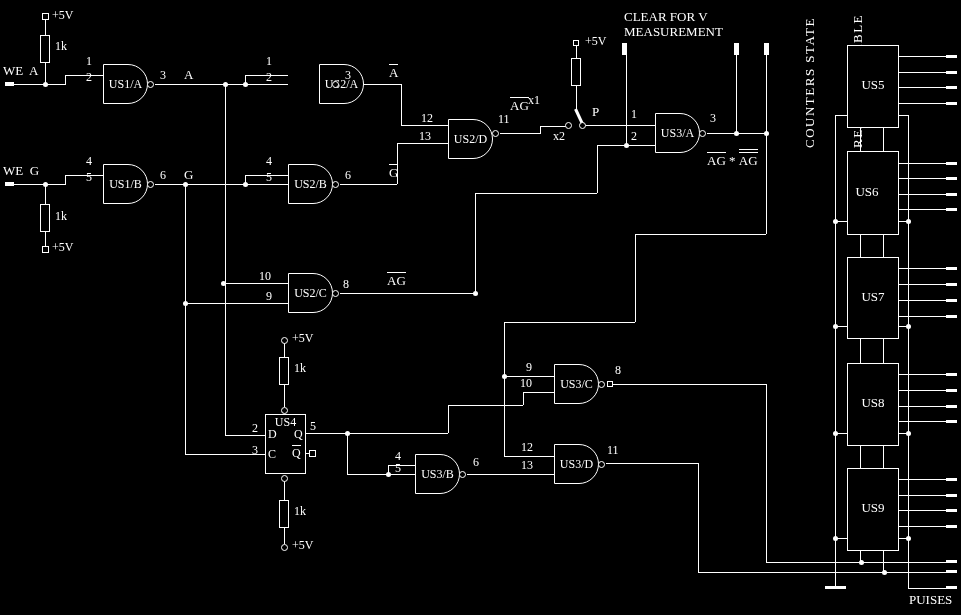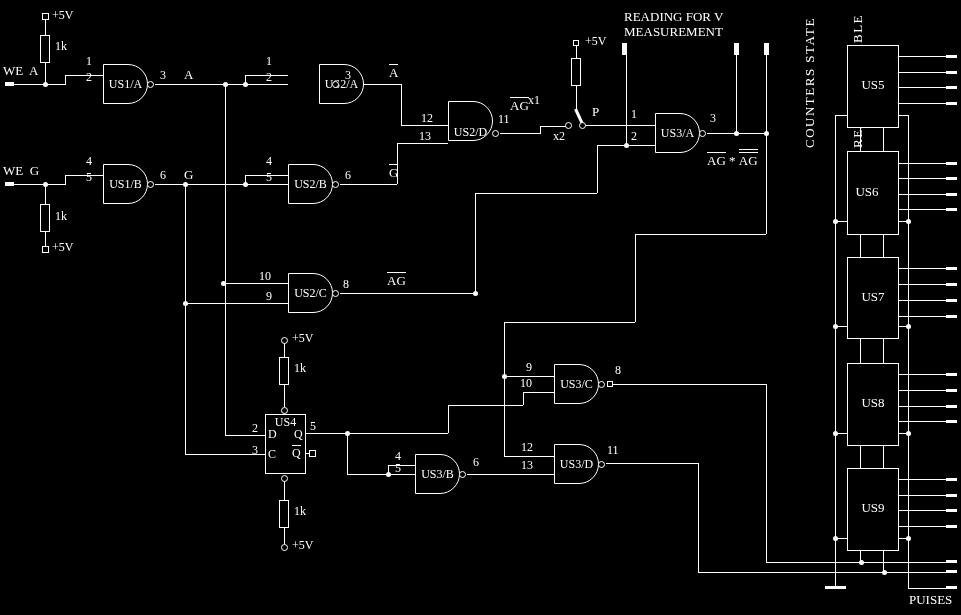--- a/index.html
+++ b/index.html
@@ -47,21 +47,21 @@
   <div class="lbl f13" style="left:389px;top:64px"><span class="ov">A</span></div>
   <div class="lbl f13" style="left:389px;top:164px"><span class="ov">G</span></div>
   <div class="lbl f13" style="left:510px;top:97px"><span class="ov">AG</span></div>
   <div class="lbl f13" style="left:387px;top:272px"><span class="ov">AG</span></div>
   <div class="lbl f13" style="left:707px;top:149px"><span class="ov">AG</span><span> * </span><span class="ov2"><span class="ov">AG</span></span></div>
 
   <div class="lbl" style="left:528px;top:94px">x1</div>
   <div class="lbl" style="left:553px;top:130px">x2</div>
   <div class="lbl f13" style="left:592px;top:105px">P</div>
 
-  <div class="lbl f13" style="left:624px;top:10px">READING FOR V</div>
+  <div class="lbl f13" style="left:624px;top:10px">CLEAR FOR V</div>
   <div class="lbl f13" style="left:624px;top:25px">MEASUREMENT</div>
   <div class="vtext" style="left:770px;top:148px">
     <div>COUNTERS STATE</div>
     <div>READING ENABLE</div>
   </div>
   <div class="lbl f13" style="left:909px;top:593px">PUISES</div>
 
 
   <div class="box" style="left:265px;top:414px;width:41px;height:60px"></div>
   <div class="lbl ctr" style="left:266px;top:416px;width:39px">US4</div>
@@ -252,21 +252,21 @@
     <div class="lbl" style="left: 266px; top: 155px;">4</div>
     <div class="lbl" style="left: 266px; top: 171px;">5</div>
     <div class="lbl" style="left: 345px; top: 169px;">6</div>
     <div class="gate" style="left: 288px; top: 273px;">
       <span>US2/C</span>
     </div>
     <div class="bubble" style="left: 332px; top: 290px;"></div>
     <div class="lbl" style="left: 259px; top: 270px;">10</div>
     <div class="lbl" style="left: 266px; top: 290px;">9</div>
     <div class="lbl" style="left: 343px; top: 278px;">8</div>
-    <div class="gate" style="left: 448px; top: 101px; align-items: flex-end;">
+    <div class="gate" style="left: 448px; top: 119px;">
       <span>US2/D</span>
     </div>
     <div class="bubble" style="left: 492px; top: 130px;"></div>
     <div class="lbl" style="left: 421px; top: 112px;">12</div>
     <div class="lbl" style="left: 419px; top: 130px;">13</div>
     <div class="lbl" style="left: 498px; top: 113px;">11</div>
     <div class="gate" style="left: 655px; top: 113px;">
       <span>US3/A</span>
     </div>
     <div class="bubble" style="left: 699px; top: 130px;"></div>

